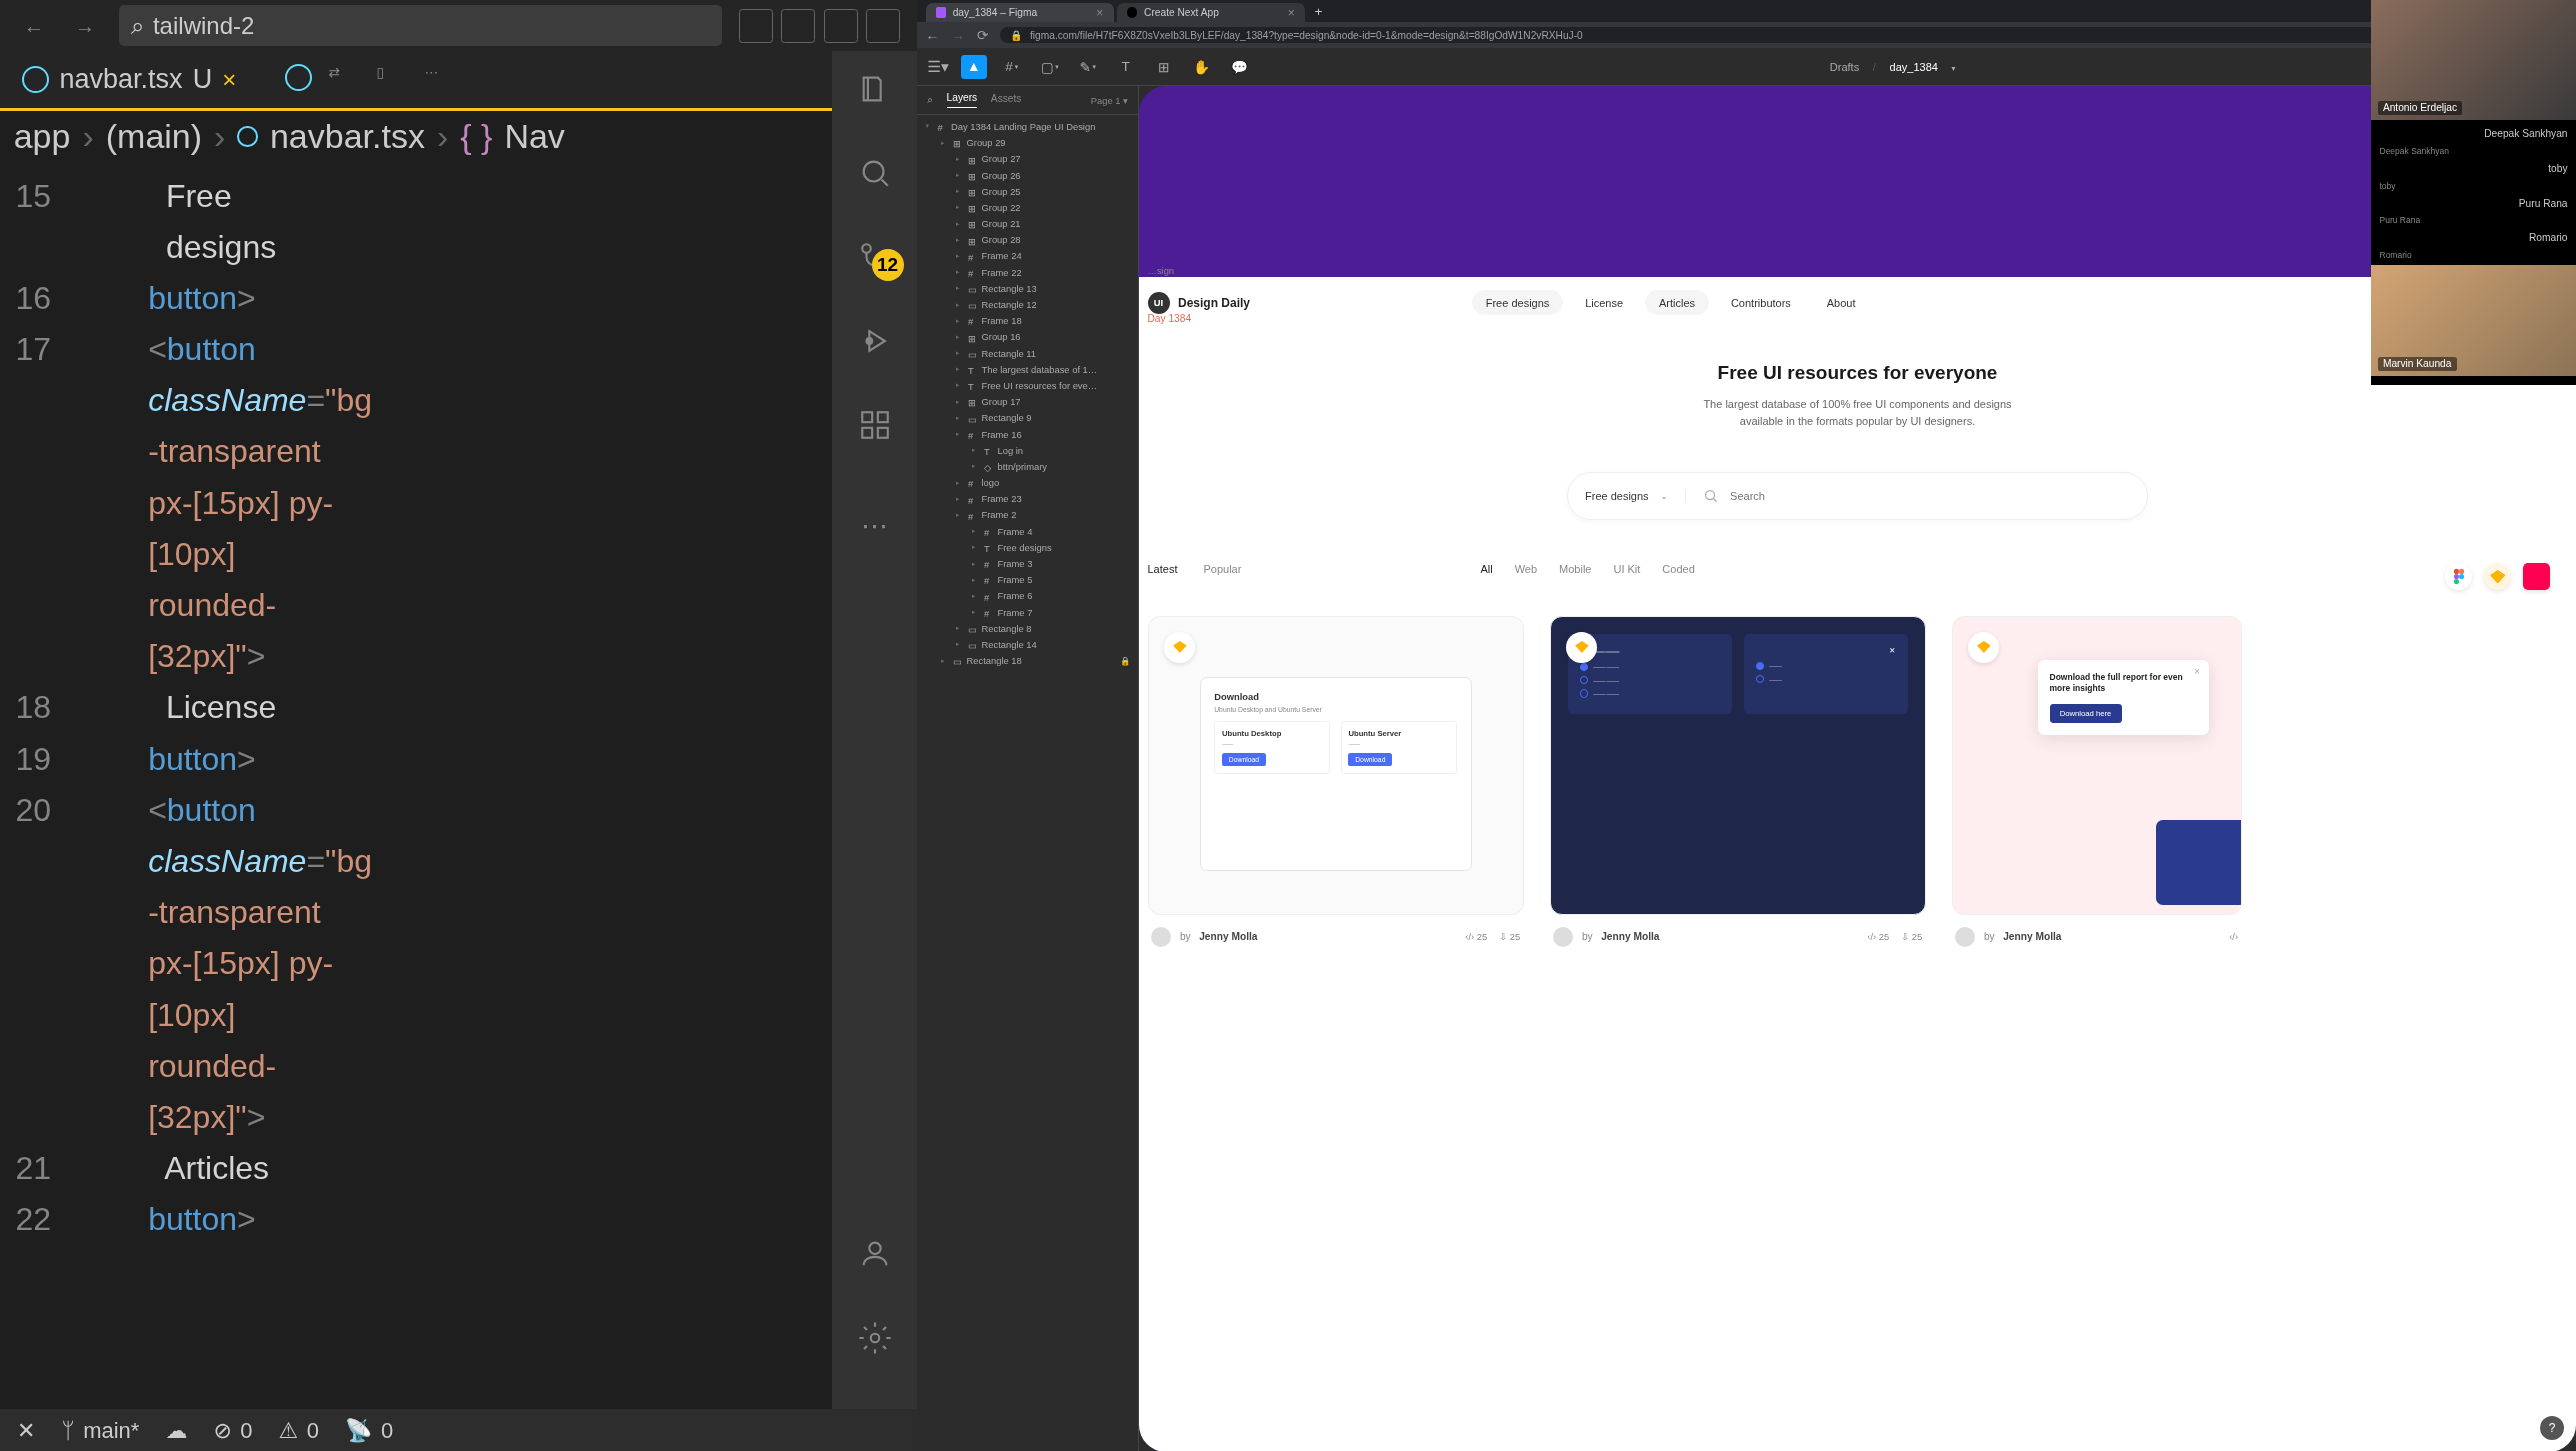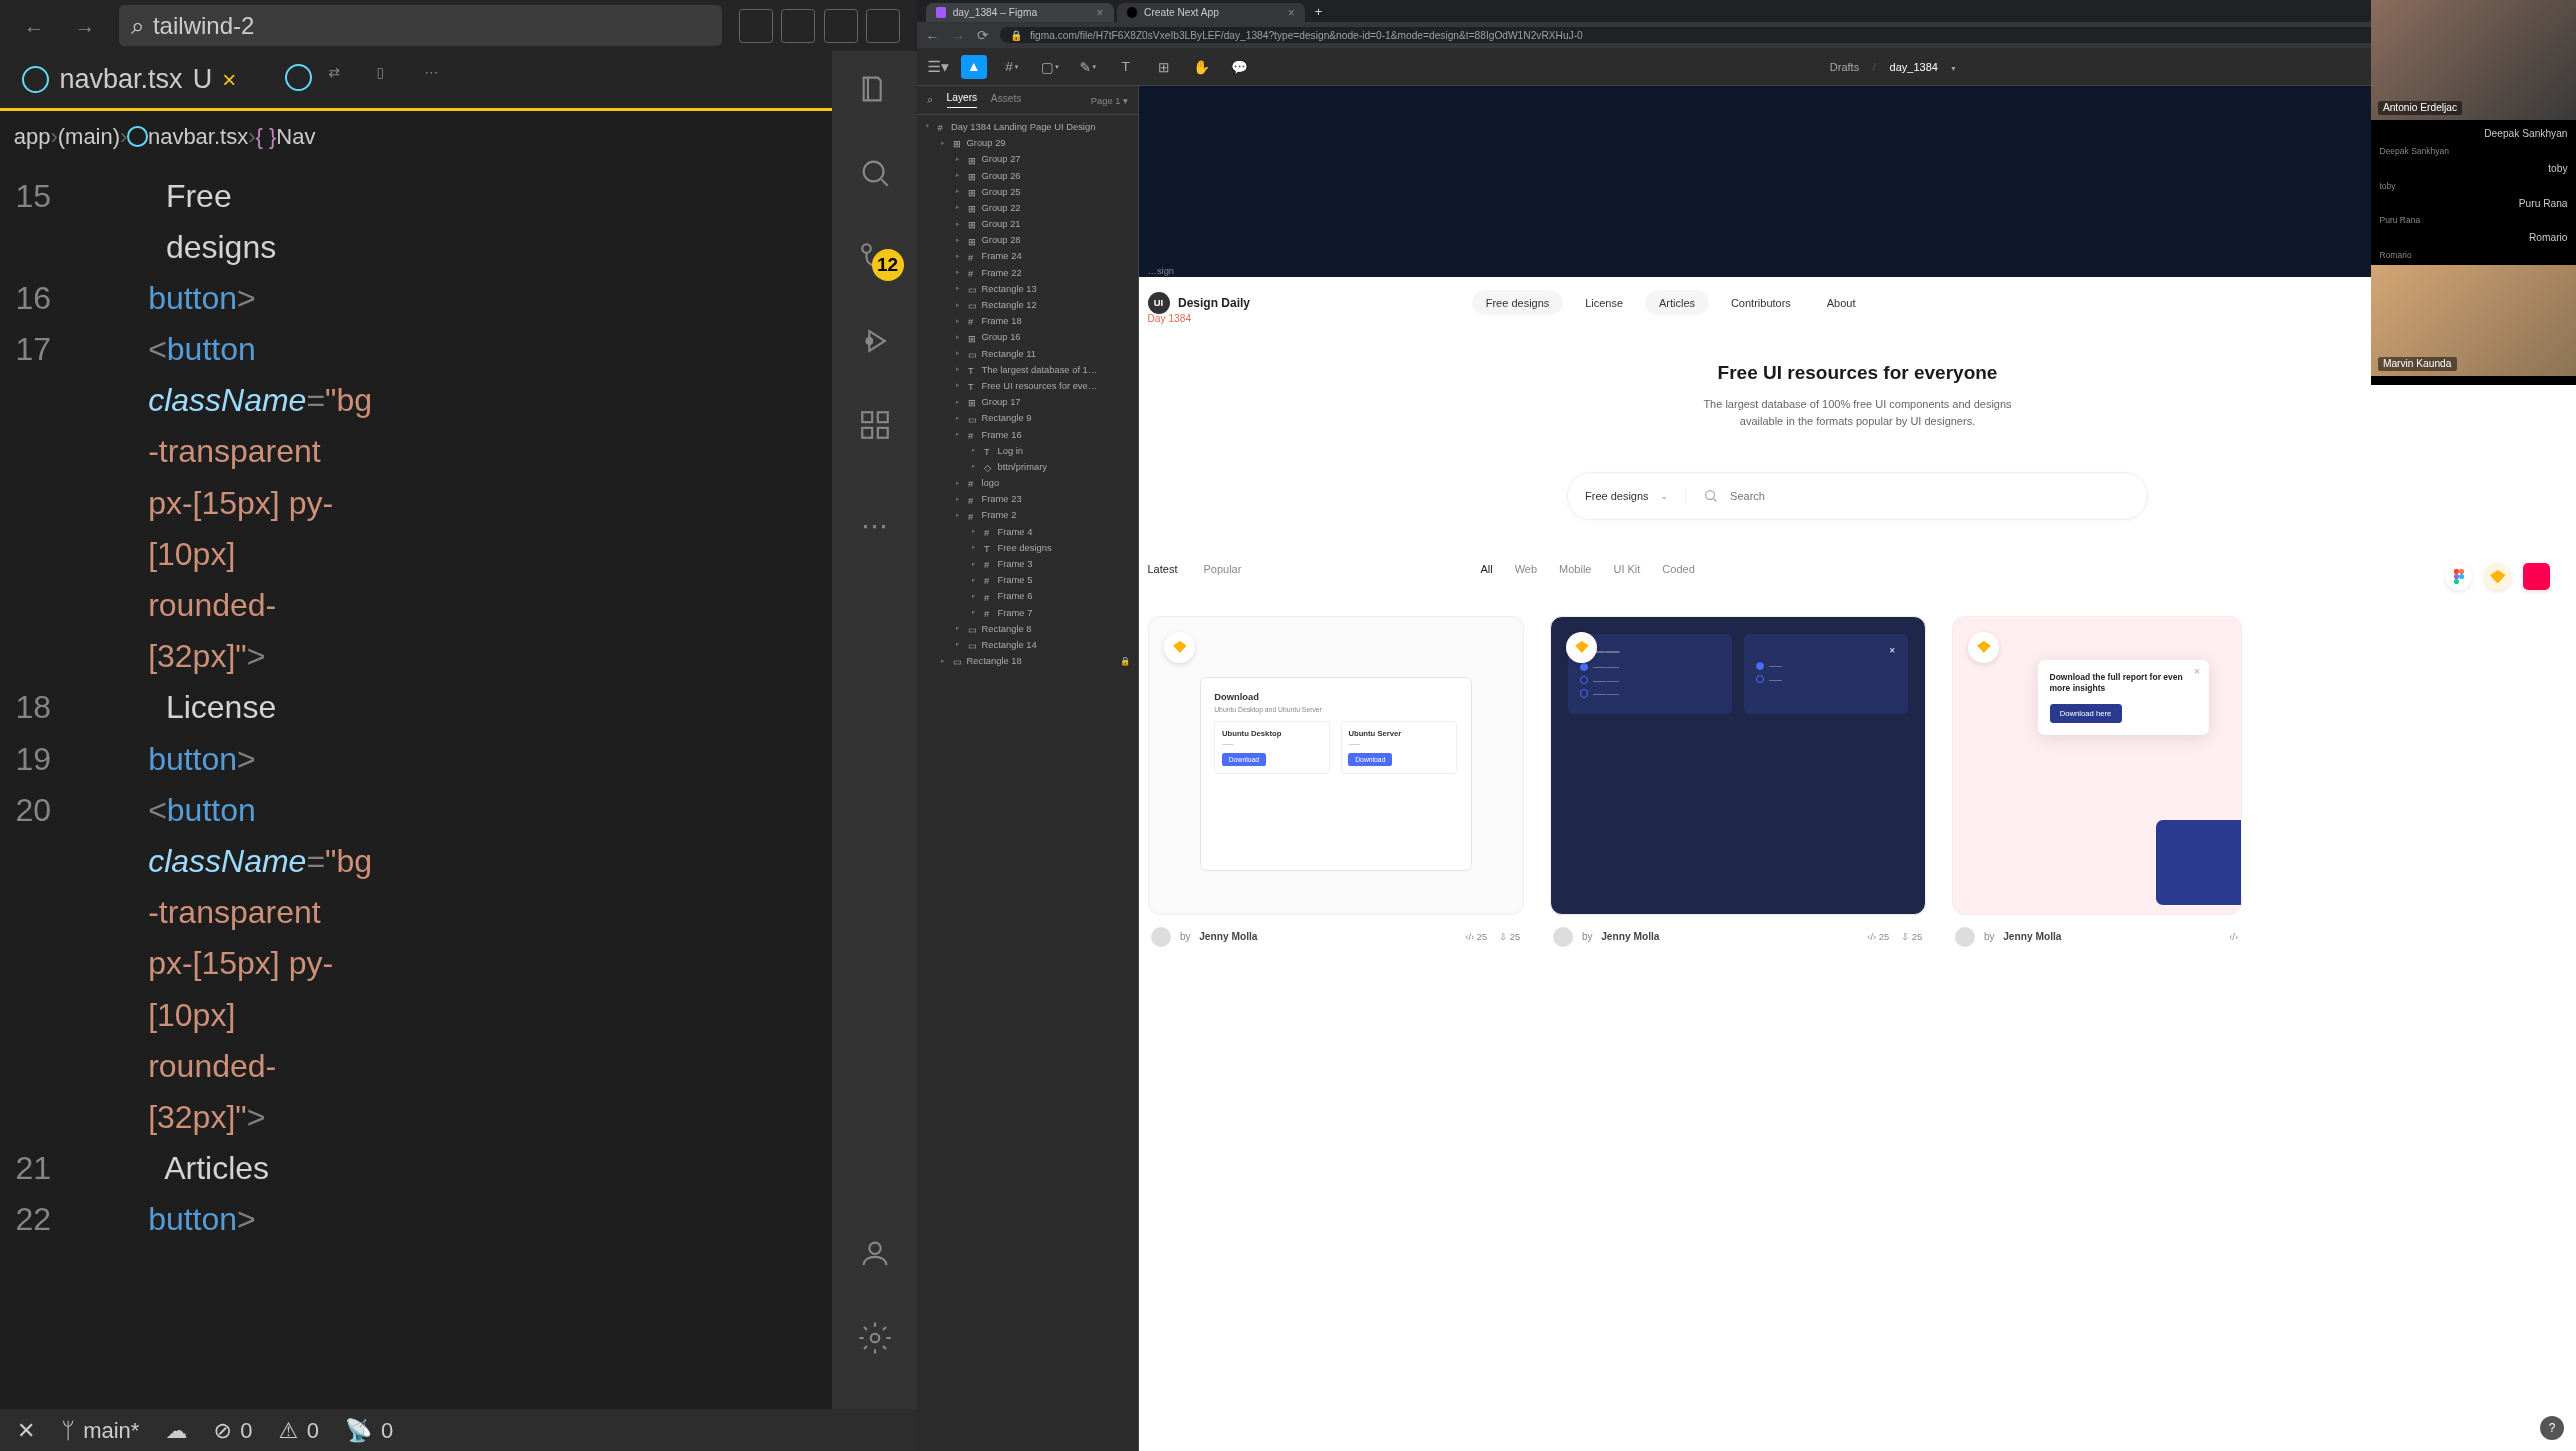--- a/index.html
+++ b/index.html
@@ -19,21 +19,21 @@
 .ide-badge { position: absolute; background: #f5c518; color: #000; border-radius: 50%; width: 32px; height: 32px; font-size: 19px; font-weight: bold; display: flex; align-items: center; justify-content: center; right: -8.5px; top: 13px; }
 
 .ide-main { flex: 1; display: flex; flex-direction: column; }
 .ide-tabbar { height: 60px; display: flex; align-items: center; padding: 0 12px; gap: 12px; background: #252526; border-bottom: 3.4px solid #f5c518; }
 .ide-tab { display: flex; align-items: center; gap: 10.2px; color: #ccc; font-size: 27px; padding: 5.1px 10.2px; }
 .react-icon { width: 27px; height: 27px; border: 2.6px solid #61dafb; border-radius: 50%; position: relative; }
 .ide-tab-close { color: #f5c518; font-size: 24px; }
 .ide-tab-icons { display: flex; gap: 17px; margin-left: 26px; }
 .ide-small-icon { width: 31px; height: 31px; color: #888; }
 
-.ide-breadcrumb { height: 51px; display: flex; align-items: center; padding: 0 13.7px; color: #ccc; font-size: 22px; }
+.ide-breadcrumb { height: 51px; display: flex; align-items: center; padding: 0 13.7px; gap: 12px; color: #ccc; font-size: 34px; }
 .ide-breadcrumb .chev { color: #666; }
 
 .ide-code { flex: 1; padding: 8.5px 0; font-family: 'Monaco', 'Consolas', monospace; font-size: 32px; line-height: 1.6; overflow: hidden; }
 .code-line { display: flex; }
 .line-num { width: 77px; text-align: right; color: #858585; padding-right: 26px; user-select: none; }
 .code-content { flex: 1; white-space: pre; }
 .tk-tag { color: #569cd6; }
 .tk-attr { color: #9cdcfe; font-style: italic; }
 .tk-str { color: #ce9178; }
 .tk-text { color: #d4d4d4; }
@@ -80,21 +80,21 @@
 .layer-item { display: flex; align-items: center; padding: 2.6px 6.8px; font-size: 9.4px; gap: 5.1px; color: #aaa; cursor: pointer; }
 .layer-indent-0 { padding-left: 8.5px; }
 .layer-indent-1 { padding-left: 24px; }
 .layer-indent-2 { padding-left: 39px; }
 .layer-indent-3 { padding-left: 55px; }
 .layer-icon { width: 8.5px; height: 8.5px; display: inline-block; }
 .layer-caret { font-size: 6.8px; color: #666; width: 6.8px; }
 .layer-lock { margin-left: auto; color: #666; font-size: 8.5px; }
 
 
-.canvas { flex: 1; background: #0f172a; position: relative; overflow: hidden; }
+.canvas { flex: 1; background: #4c1d95; position: relative; overflow: hidden; border-radius: 27px; }
 .frame-label { position: absolute; top: 179px; left: 8.5px; font-size: 9.4px; color: #888; }
 .design-frame { position: absolute; top: 191px; left: 0; right: 0; bottom: 0; background: #fff; }
 .canvas-tag { position: absolute; top: 280px; left: 8.5px; color: #e06c4f; font-size: 10.2px; font-weight: 500; }
 
 .navbar { height: 51px; display: flex; align-items: center; padding: 0 26px 0 8.5px; gap: 26px; }
 .nav-logo { display: flex; align-items: center; gap: 8.5px; }
 .nav-logo-badge { width: 22px; height: 22px; background: #333; border-radius: 50%; color: #fff; display: flex; align-items: center; justify-content: center; font-size: 9.4px; font-weight: bold; }
 .nav-logo-text { font-size: 12px; font-weight: 600; color: #222; }
 .nav-links { display: flex; gap: 8.5px; margin-left: 196px; }
 .nav-link { padding: 6.8px 13.7px; font-size: 11px; color: #333; border-radius: 17px; }

